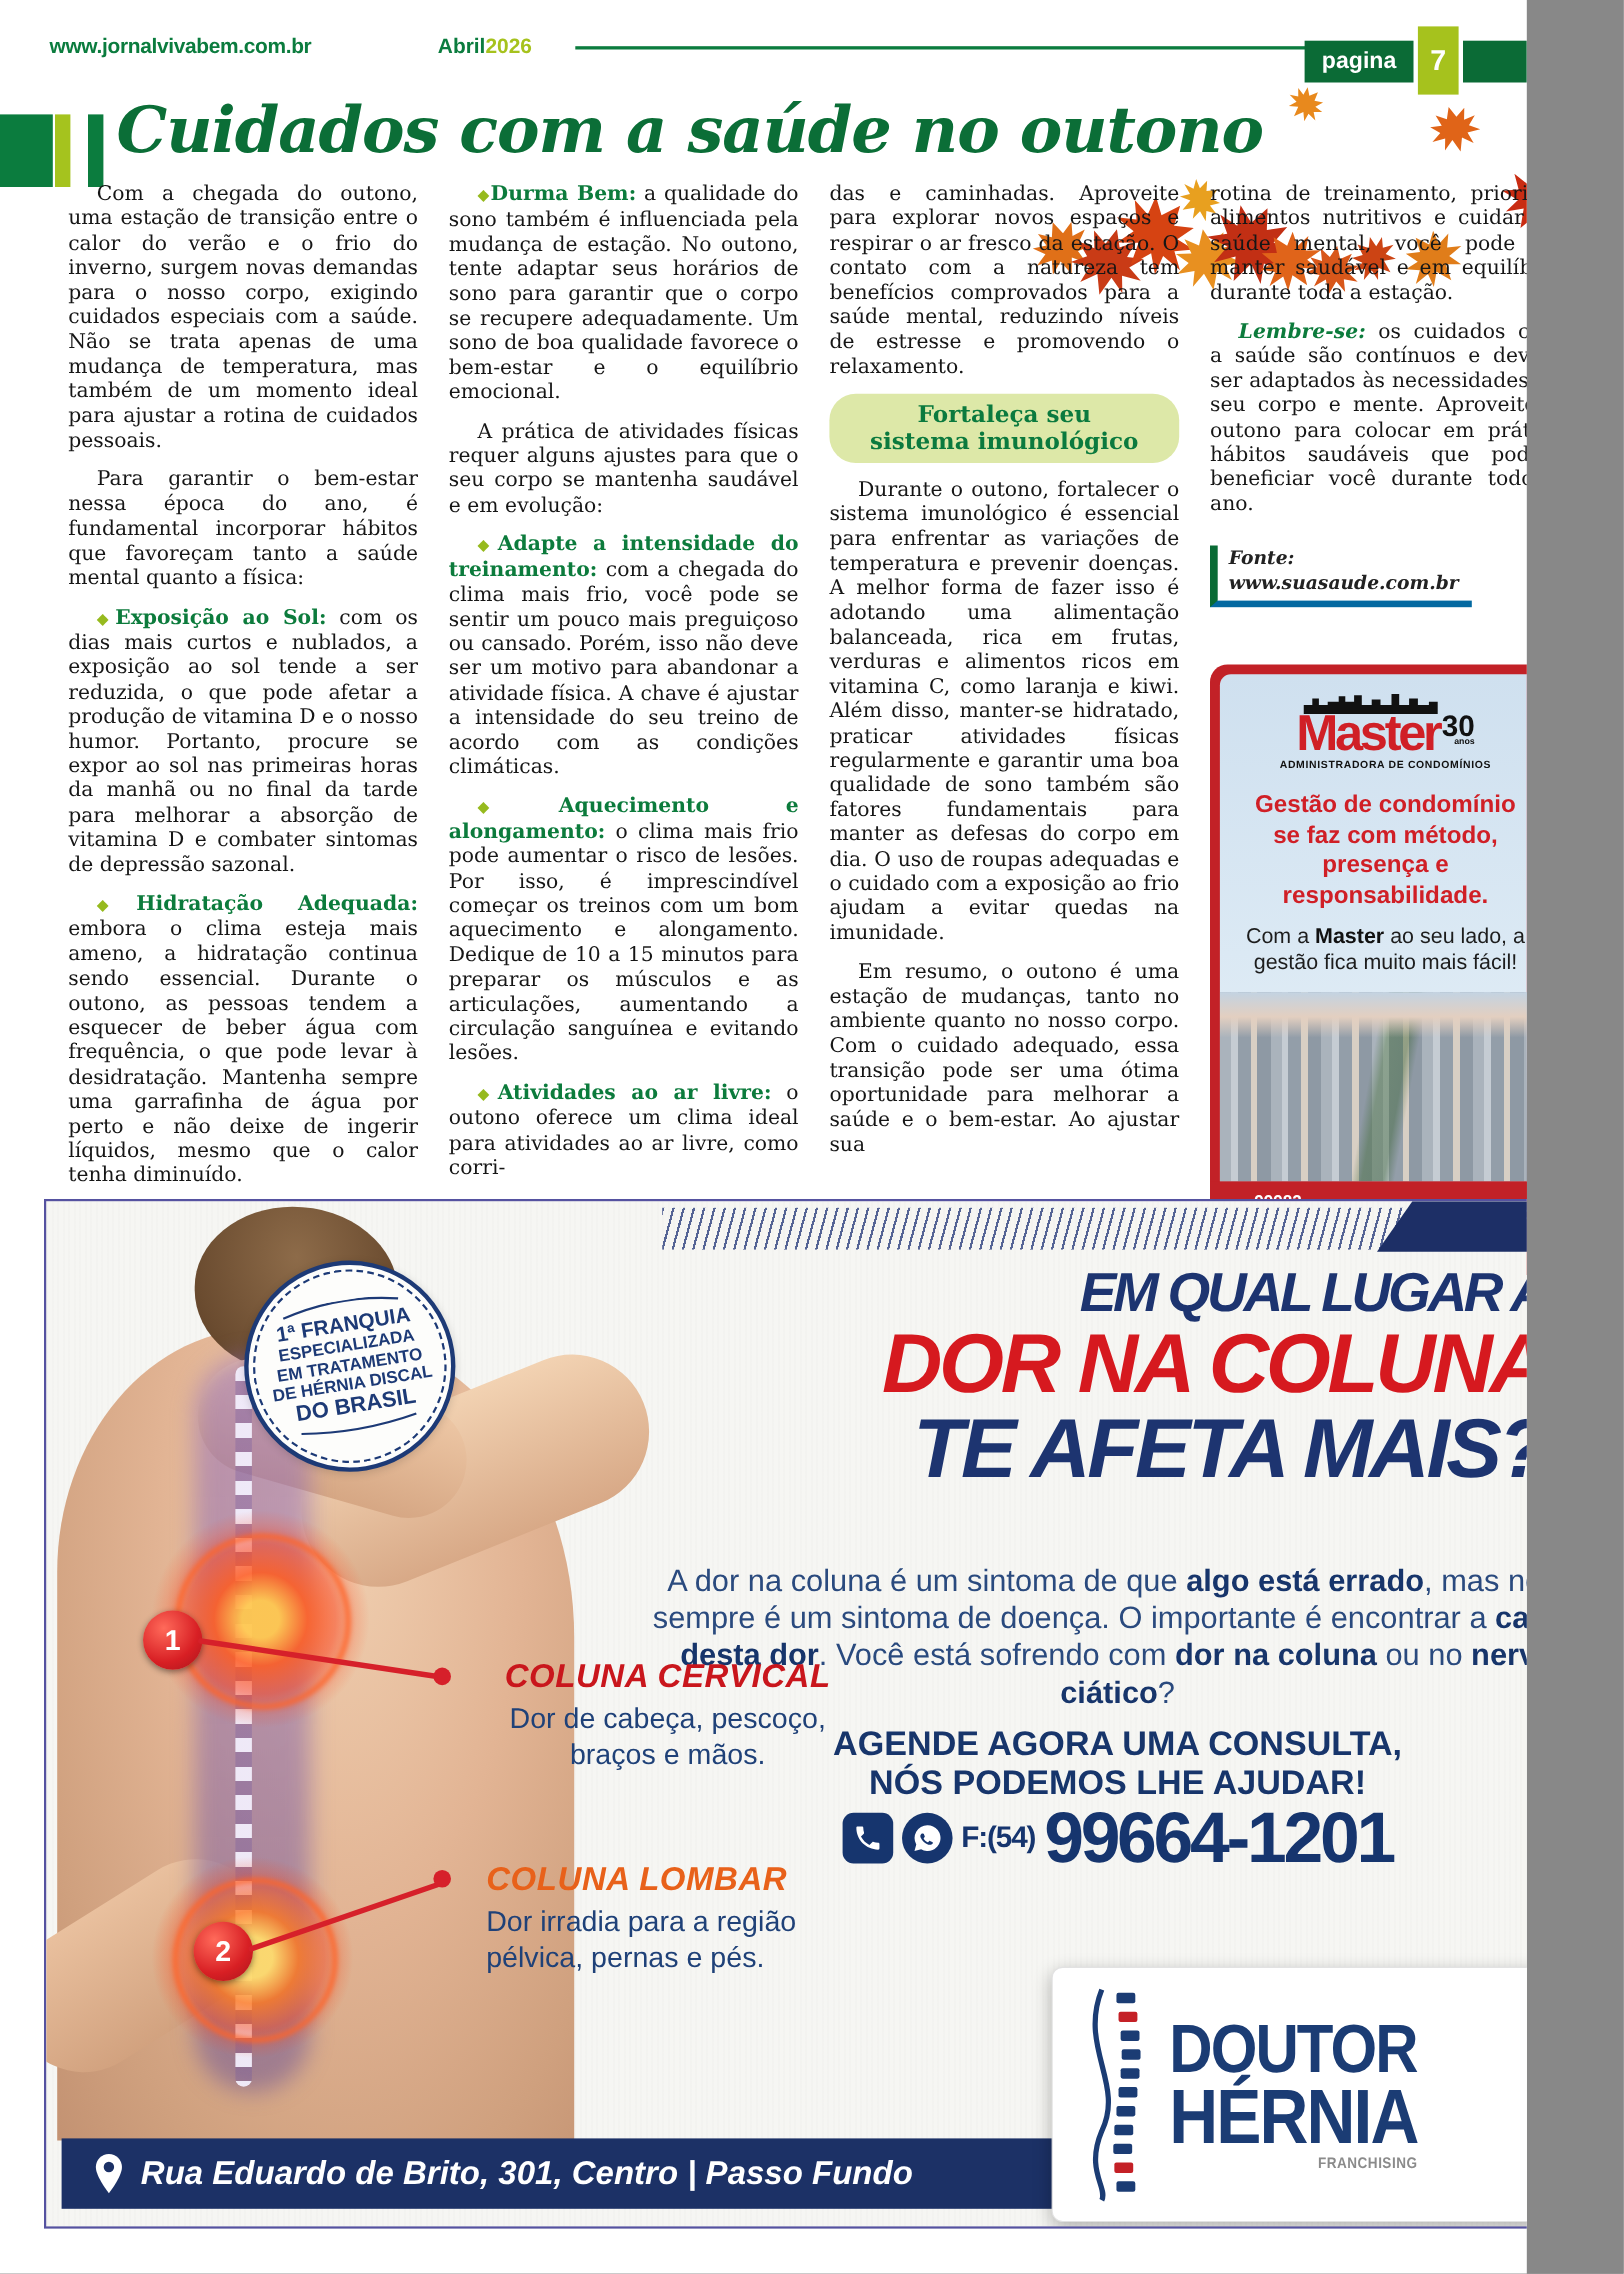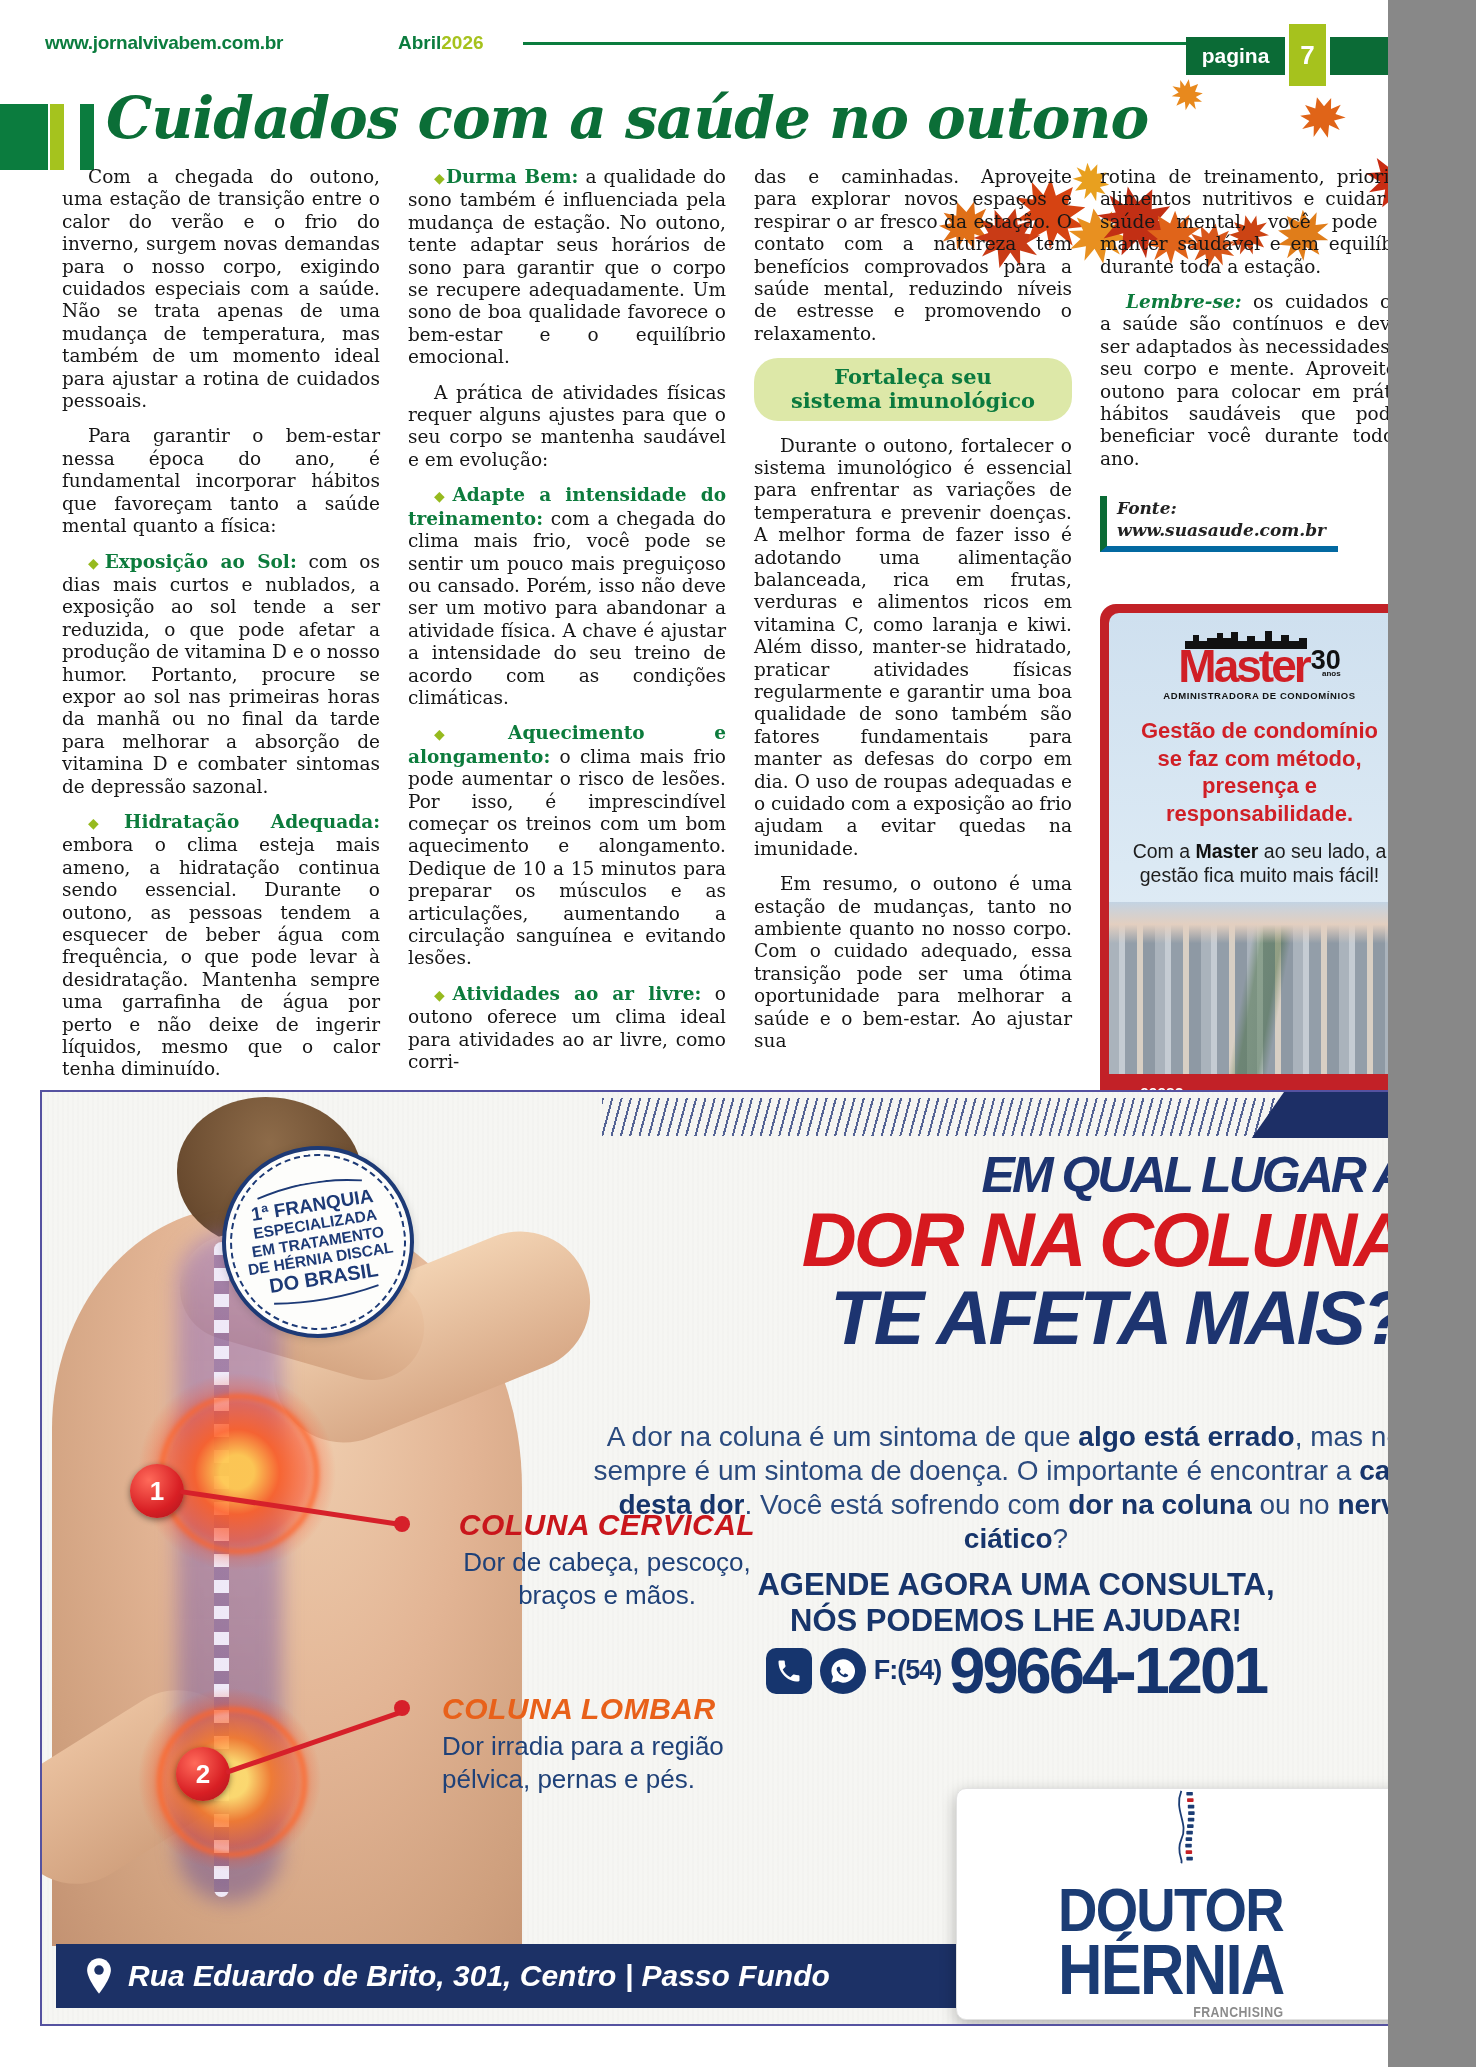--- a/index.html
+++ b/index.html
@@ -139,21 +139,21 @@
   .paintitle{font-size:30px;font-weight:800;letter-spacing:.5px;font-style:italic;}
   .paindesc{font-size:26px;color:#1f4178;line-height:1.25;margin-top:4px;}
   .cerv{position:absolute;left:415px;top:416px;text-align:center;} .cerv .paintitle{color:#c9161c;}
   .lomb{position:absolute;left:400px;top:600px;} .lomb .paintitle{color:#e8611a;}
   
   .addrbar{position:absolute;left:14px;top:852px;width:906px;height:64px;background:#1c3166;color:#fff;
            display:flex;align-items:center;gap:14px;padding-left:28px;box-sizing:border-box;
            font-size:30px;font-weight:bold;font-style:italic;}
   .dhcard{position:absolute;left:914px;top:696px;width:464px;height:232px;background:#fff;border-radius:10px;
           border:1px solid #e2e2e2;box-shadow:0 5px 16px rgba(0,0,0,.28);display:flex;align-items:center;
-          padding:0 18px 0 14px;box-sizing:border-box;gap:16px;flex-direction:column;}
+          padding:0 18px 0 14px;box-sizing:border-box;gap:6px;}
   .dh-text{transform:scaleX(.88);transform-origin:left center;color:#1b3c74;line-height:.92;}
   .dh1{font-size:62px;font-weight:bold;letter-spacing:-2px;}
   .dh2{font-size:70px;font-weight:bold;letter-spacing:-2px;}
   .dh3{font-size:14px;color:#8b8b8b;font-weight:bold;text-align:right;letter-spacing:.5px;margin-top:4px;}
 </style>
 </head>
 <body>
 
 <div class="page">
 

